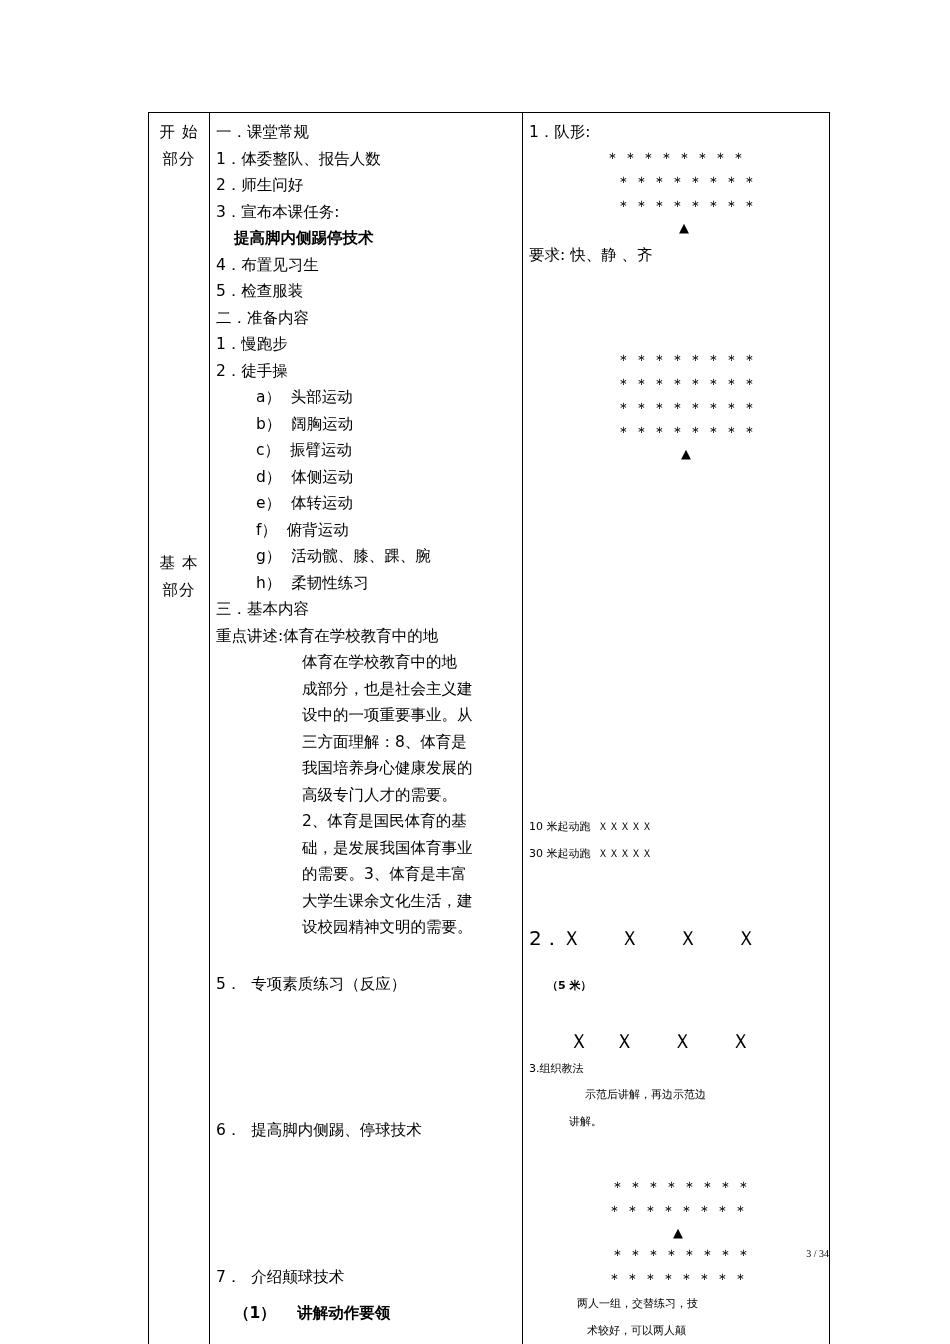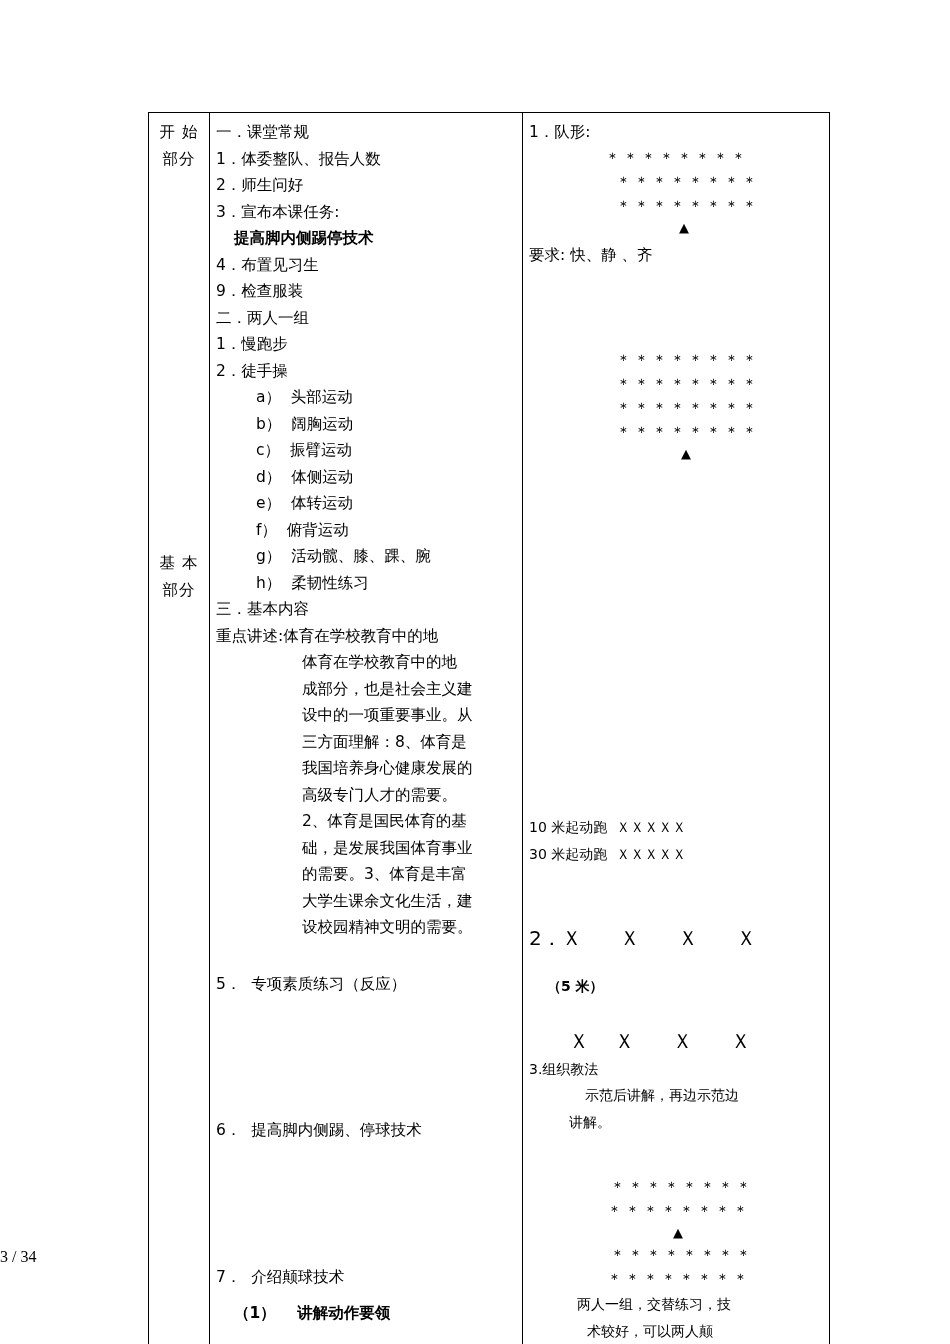--- a/index.html
+++ b/index.html
@@ -84,35 +84,35 @@
   .spacer-30 { height: 30px; }
   .spacer-40 { height: 40px; }
   .spacer-56 { height: 56px; }
   .spacer-80 { height: 80px; }
   .spacer-120 { height: 120px; }
   .spacer-150 { height: 150px; }
   .spacer-200 { height: 200px; }
 
   .org-line {
     white-space: pre;
-    font-size: 14px;
+    font-size: 11px;
     line-height: 26.5px;
   }
   .xrow {
     white-space: pre;
     font-size: 20px;
     line-height: 30px;
   }
   .footer {
     position: absolute;
     left: 0;
     top: 1248px;
     width: 829px;
-    text-align: left;
-    font-size: 16px;
+    text-align: right;
+    font-size: 10px;
     font-family: "Liberation Serif", serif;
   }
   .cn { font-family: "DejaVu Sans", "Liberation Sans", sans-serif; }
 </style>
 </head>
 <body>
 
 <div class="page">
 
   <table class="doc-table">
@@ -126,22 +126,22 @@
       </td>
 
       <td class="col-content">
         <div class="cell-inner cn">
           <div class="ln">一．课堂常规</div>
           <div class="ln">1．体委整队、报告人数</div>
           <div class="ln">2．师生问好</div>
           <div class="ln">3．宣布本课任务:</div>
           <div class="ln indent1">提高脚内侧踢停技术</div>
           <div class="ln">4．布置见习生</div>
-          <div class="ln">9．检查服装</div>
-          <div class="ln">二．两人一组</div>
+          <div class="ln">5．检查服装</div>
+          <div class="ln">二．准备内容</div>
           <div class="ln">1．慢跑步</div>
           <div class="ln">2．徒手操</div>
           <div class="ln indent2">a）  头部运动</div>
           <div class="ln indent2">b）  阔胸运动</div>
           <div class="ln indent2">c）  振臂运动</div>
           <div class="ln indent2">d）  体侧运动</div>
           <div class="ln indent2">e）  体转运动</div>
           <div class="ln indent2">f）  俯背运动</div>
           <div class="ln indent2">g）  活动髋、膝、踝、腕</div>
           <div class="ln indent2">h）  柔韧性练习</div>

